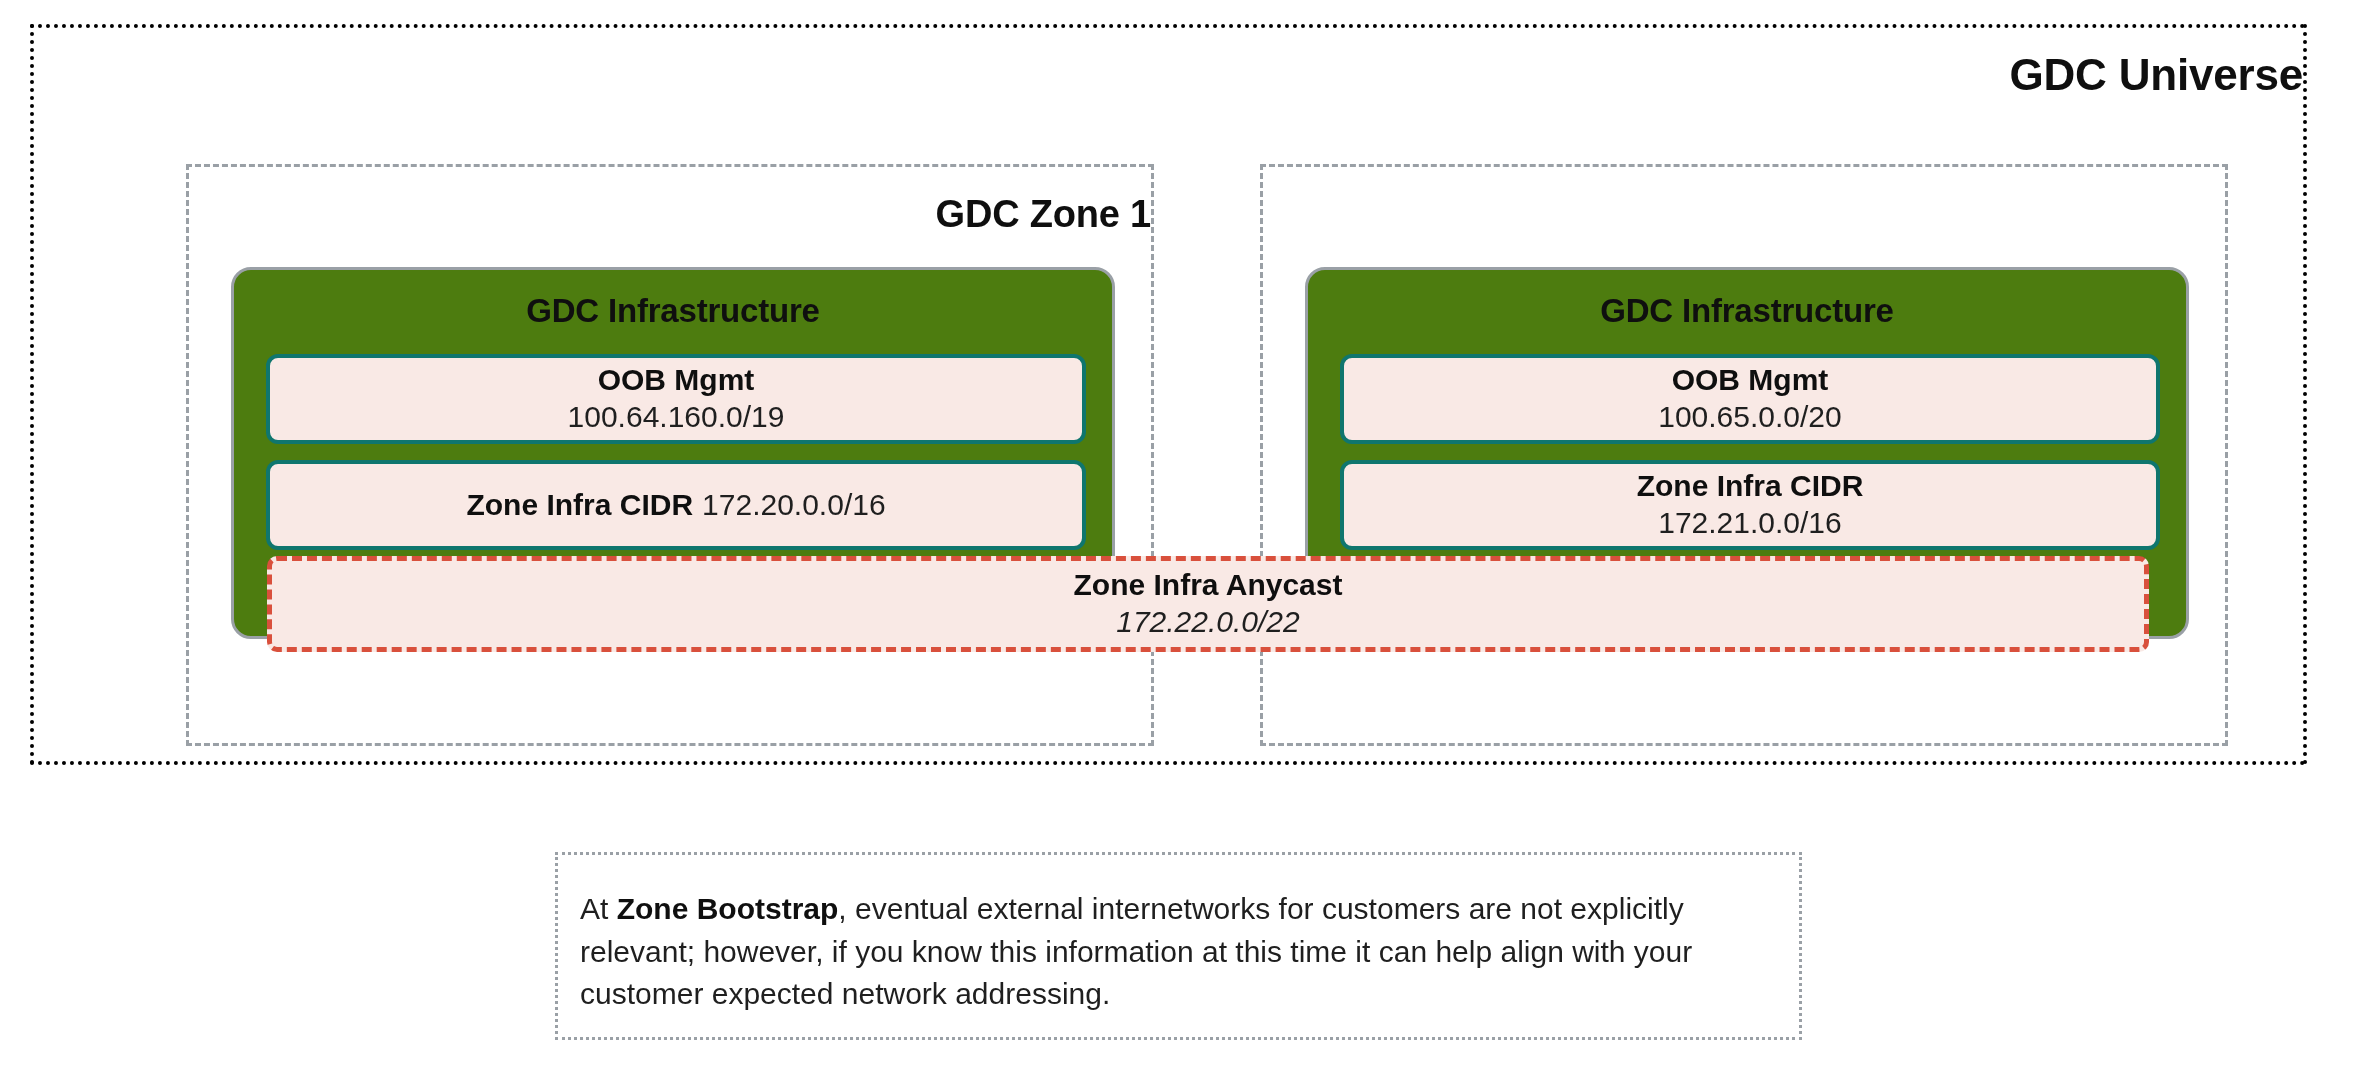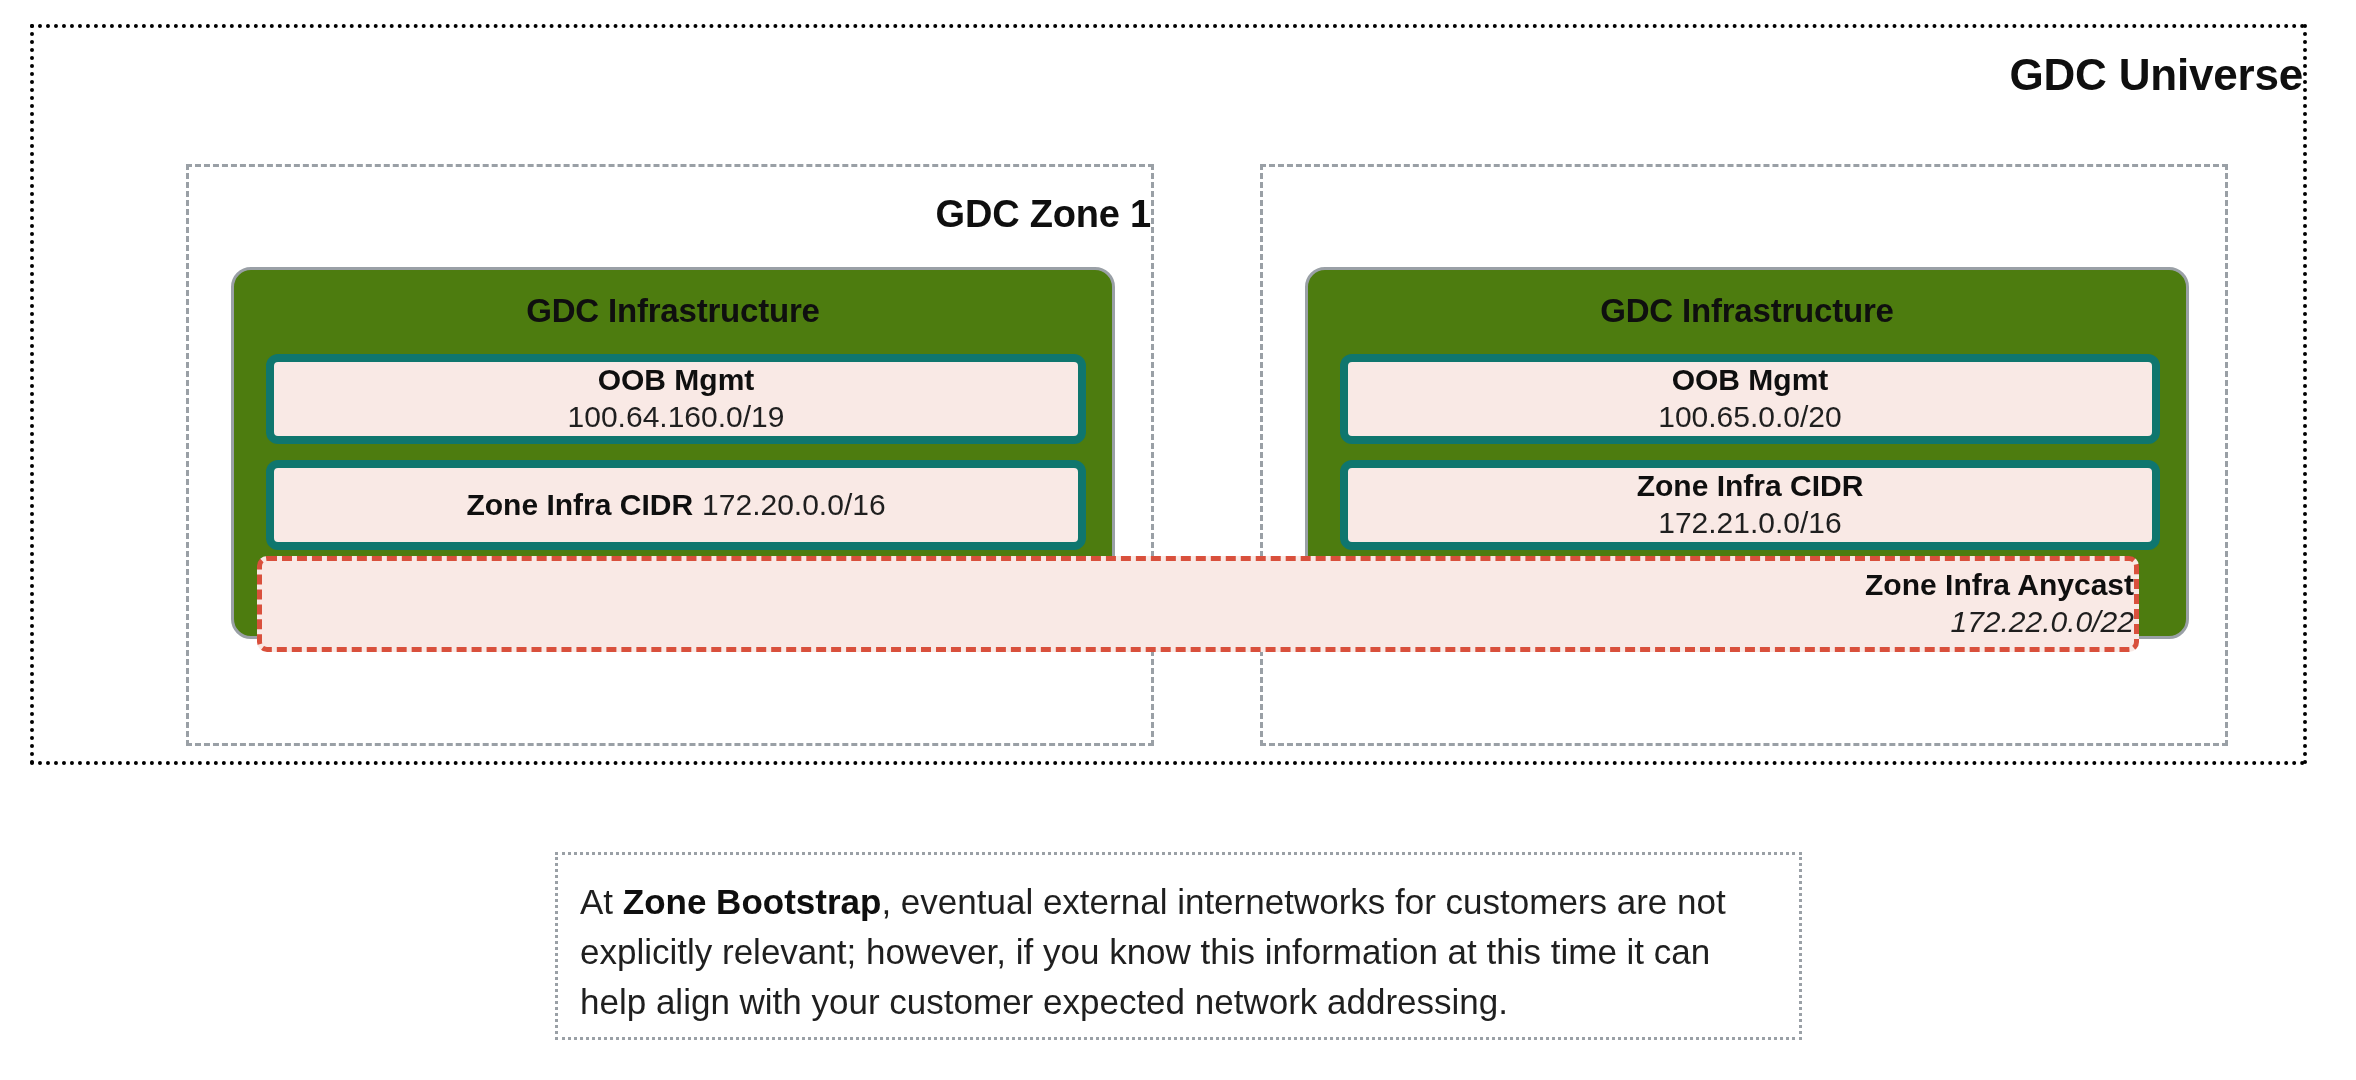--- a/index.html
+++ b/index.html
@@ -90,21 +90,21 @@
     font-weight: 700;
     letter-spacing: -0.2px;
     color: #0f0f0f;
   }
 
   
   .cidr-box {
     position: absolute;
     left: 32px;
     width: 820px;
-    border: 8px solid #0f766e;
+    border: 4px solid #0f766e;
     border-radius: 12px;
     background: #f9e9e5;
     box-sizing: border-box;
     display: flex;
     flex-direction: column;
     align-items: center;
     justify-content: center;
   }
   .cidr-oob   { top: 84px;  height: 90px; }
   .cidr-infra { top: 190px; height: 90px; }
@@ -125,31 +125,31 @@
   .cidr-value {
     font-size: 30px;
     font-weight: 400;
     color: #1f1f1f;
     line-height: 1.25;
   }
 
   
   #anycast {
     position: absolute;
-    left: 223px;
+    left: 233px;
     top: 528px;
     width: 1882px;
     height: 96px;
     border: 5px dashed #d9503c;
     border-radius: 10px;
     background: #f9e9e5;
     box-sizing: border-box;
     display: flex;
     flex-direction: column;
-    align-items: flex-end;
+    align-items: center;
     justify-content: center;
     z-index: 5;
   }
   #anycast .cidr-label { font-size: 30px; }
   #anycast .cidr-value { font-size: 30px; font-style: italic; }
 
   
   #caption {
     position: absolute;
     left: 555px;
@@ -157,21 +157,21 @@
     width: 1247px;
     height: 188px;
     border: 3px dotted #9aa0a6;
     box-sizing: border-box;
     background: #ffffff;
     display: flex;
     align-items: center;
   }
   #caption-text {
     padding: 0 22px;
-    font-size: 35px;
+    font-size: 30px;
     line-height: 1.42;
     color: #1f1f1f;
     font-weight: 400;
     margin-top: 12px;
   }
   #caption-text b {
     font-weight: 700;
     color: #0f0f0f;
   }
 </style>

